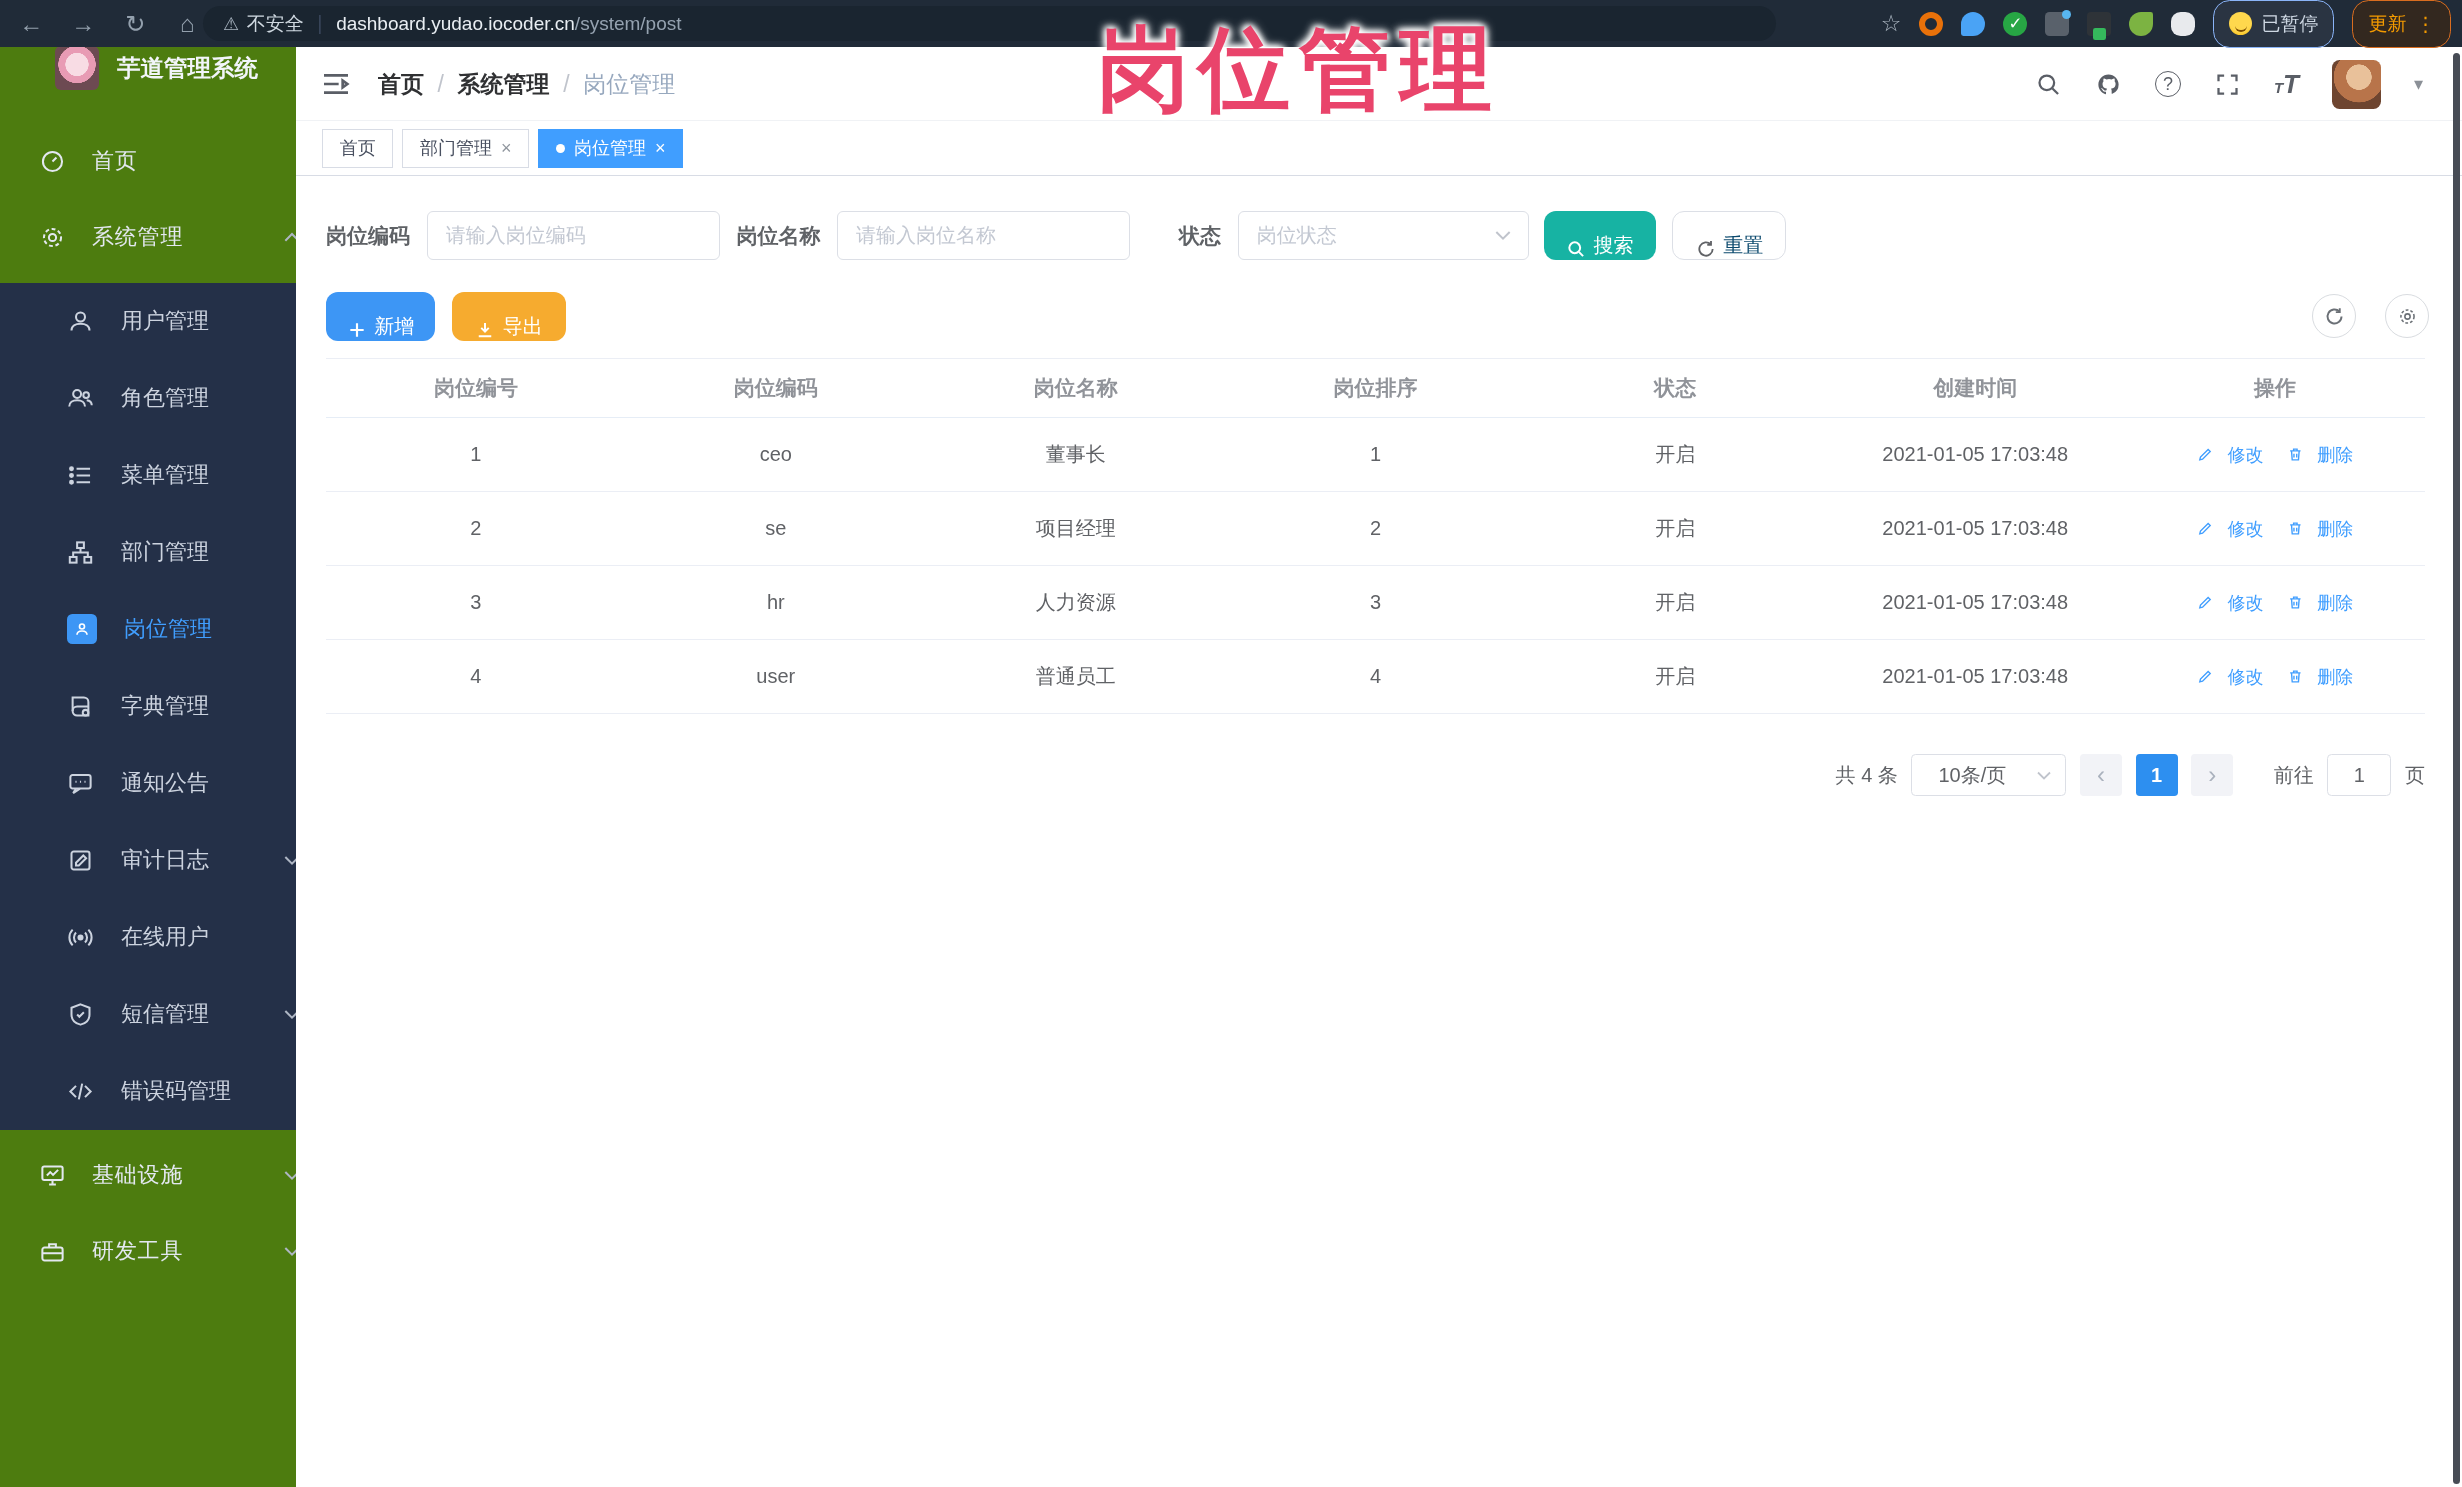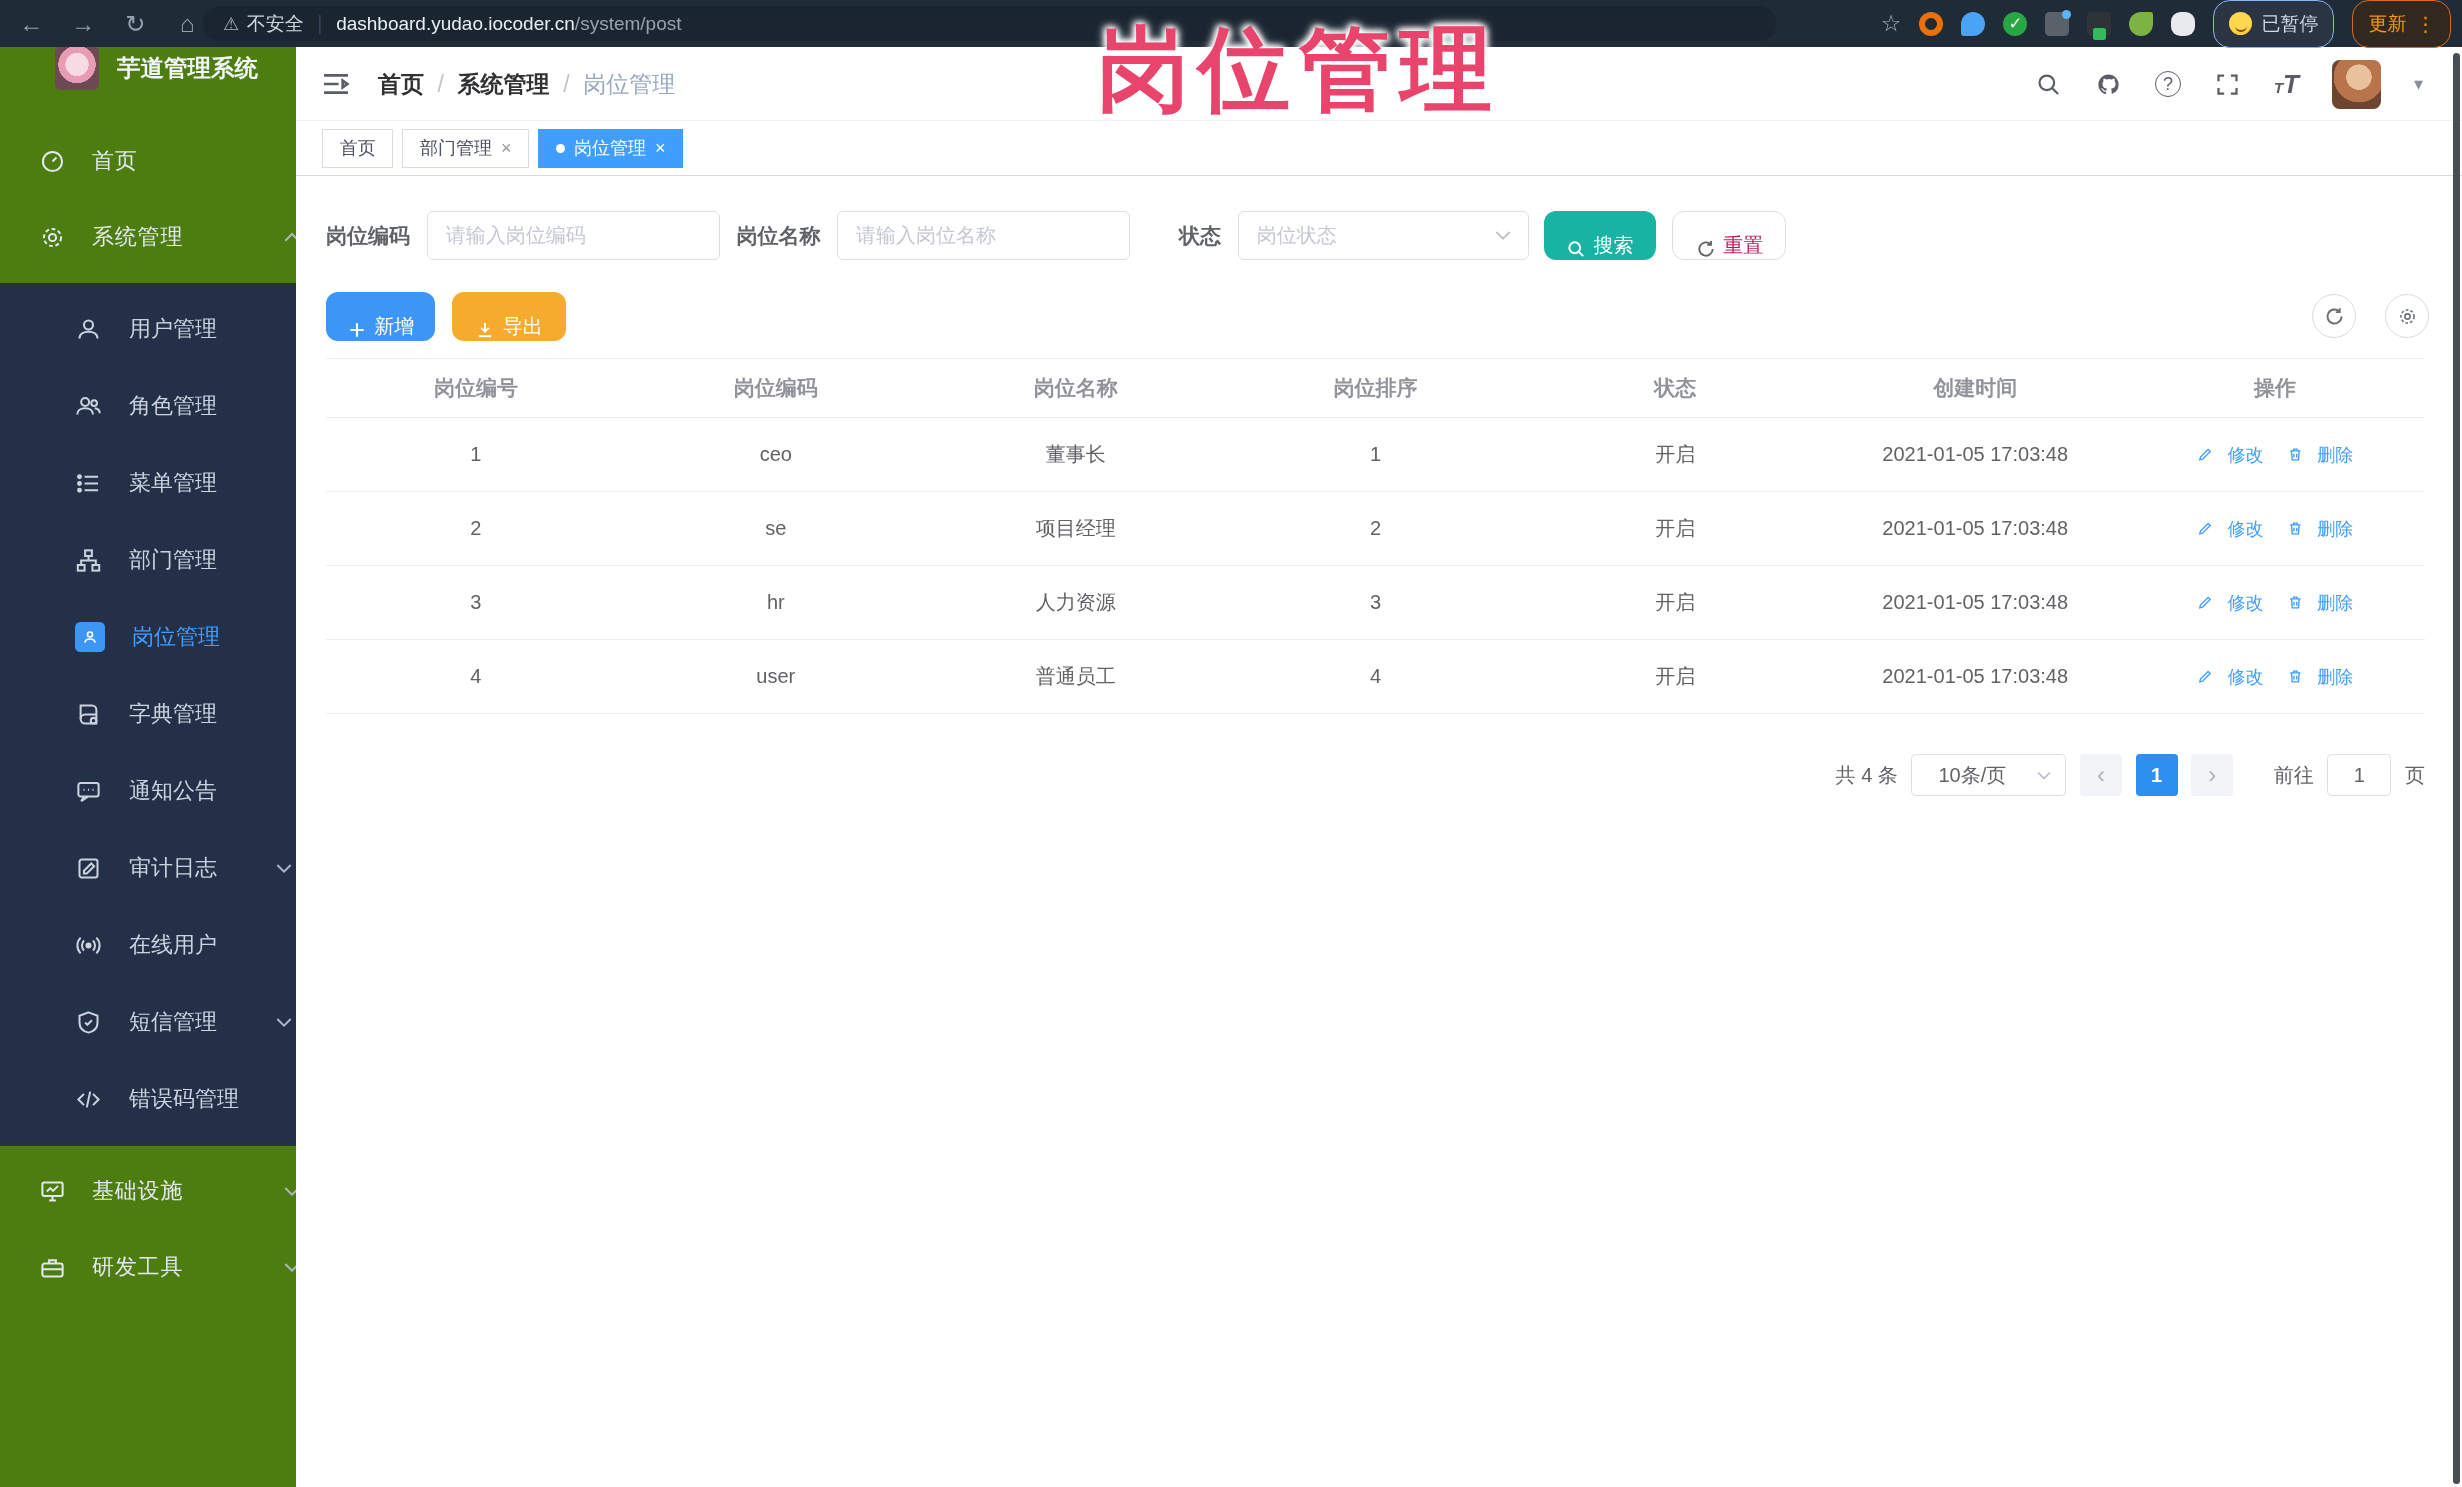--- a/index.html
+++ b/index.html
@@ -45,21 +45,21 @@
     text-shadow: 0 0 6px #ffffff, 0 0 12px #ffffff, 2.3px 2.3px 7.6px rgba(255,255,255,.95), -2.3px -2.3px 7.6px rgba(255,255,255,.85); pointer-events:none; }
 
   
   .sidebar { position:absolute; top:33px; left:0; bottom:0; width:328px; background:#4d7c0f; color:#cfd6e2; overflow:hidden; }
   .logo-row { height:70px; display:flex; align-items:center; padding-left:55px; gap:18px; }
   .logo-img { width:44px; height:44px; border-radius:6px; background:
       radial-gradient(circle at 50% 42%, #f8dce4 0 34%, #e89bb4 35% 55%, #6d4a52 56% 100%); }
   .logo-title { color:#f2f5f9; font-size:23.5px; font-weight:700; }
   .s-item { position:relative; height:76px; display:flex; align-items:center; padding-left:39px; gap:26px; font-size:22px; cursor:pointer; color:#e3e8f0; }
   .s-item .lbl { letter-spacing:0.8px; }
-  .sub-block { margin-top:7.6px; background:#243048; padding:8px; }
+  .sub-block { margin-top:7.6px; background:#243048; padding:0; }
   .sub-item { position:relative; height:77px; display:flex; align-items:center; padding-left:67px; gap:27px; font-size:22px; color:#ccd3df; cursor:pointer; }
   .sub-item.active { color:#409eff; }
   .chev { position:absolute; right:26px; top:50%; margin-top:-8.3px; width:20px; height:16.7px; color:#aeb6c4; }
   .mt26 { margin-top:20px; }
   .badge-active { width:30px; height:30px; border-radius:5.3px; background:#3d96f5; display:flex; align-items:center; justify-content:center; }
 
   
   .main { position:absolute; left:296px; top:47px; right:0; bottom:0; background:#fff; }
   .navbar { position:relative; height:74px; border-bottom:0.8px solid #f0f2f5; }
   .hamburger { position:absolute; left:24px; top:21px; width:32px; height:32px; color:#5a5e66; cursor:pointer; }
@@ -87,21 +87,21 @@
   .filter-row { position:absolute; left:30px; top:164px; height:49px; display:flex; align-items:center; }
   .f-label { font-size:21px; font-weight:700; color:#5f6266; margin-right:16.7px; white-space:nowrap; }
   .f-input { width:293px; height:49px; border:0.8px solid #dcdfe6; border-radius:6px; padding:0 18px; font-size:20px; color:#606266; outline:none; background:#fff; }
   .f-input::placeholder { color:#c3c8d2; }
   .gap1 { margin-left:16.7px; }
   .gap2 { margin-left:49px; }
   .f-select { position:relative; width:291px; height:49px; border:0.8px solid #dcdfe6; border-radius:6px; padding:0 18px; display:flex; align-items:center; font-size:20px; color:#c3c8d2; cursor:pointer; background:#fff; }
   .f-select .chev2 { position:absolute; right:15px; width:20px; height:16.7px; color:#c0c4cc; }
   .btn { display:flex; align-items:flex-end; justify-content:center; gap:7.6px; height:49px; border-radius:12px; font-size:20px; cursor:pointer; border:0.8px solid transparent; white-space:nowrap; }
   .btn-search { width:112px; background:#17b3a3; color:#fff; margin-left:15px; }
-  .btn-reset { width:114px; background:#fff; color:#be185d; border-color:#dcdfe6; margin-left:16.7px; }
+  .btn-reset { width:114px; background:#fff; color:#0c4a6e; border-color:#dcdfe6; margin-left:16.7px; }
   .bic { width:20px; height:20px; }
 
   
   .toolbar { position:absolute; left:30px; right:0; top:245px; height:49px; }
   .btn-add { position:absolute; left:0; top:0; width:109px; background:#3d96f5; color:#fff; }
   .btn-export { position:absolute; left:126px; top:0; width:114px; background:#f6ab2f; color:#fff; }
   .circle-btn { position:absolute; top:2.3px; width:44px; height:44px; border-radius:50%; border:0.8px solid #d9dce0; background:#fff; color:#6b7076; display:flex; align-items:center; justify-content:center; cursor:pointer; }
   .cb1 { right:106px; }
   .cb2 { right:33px; }
 

